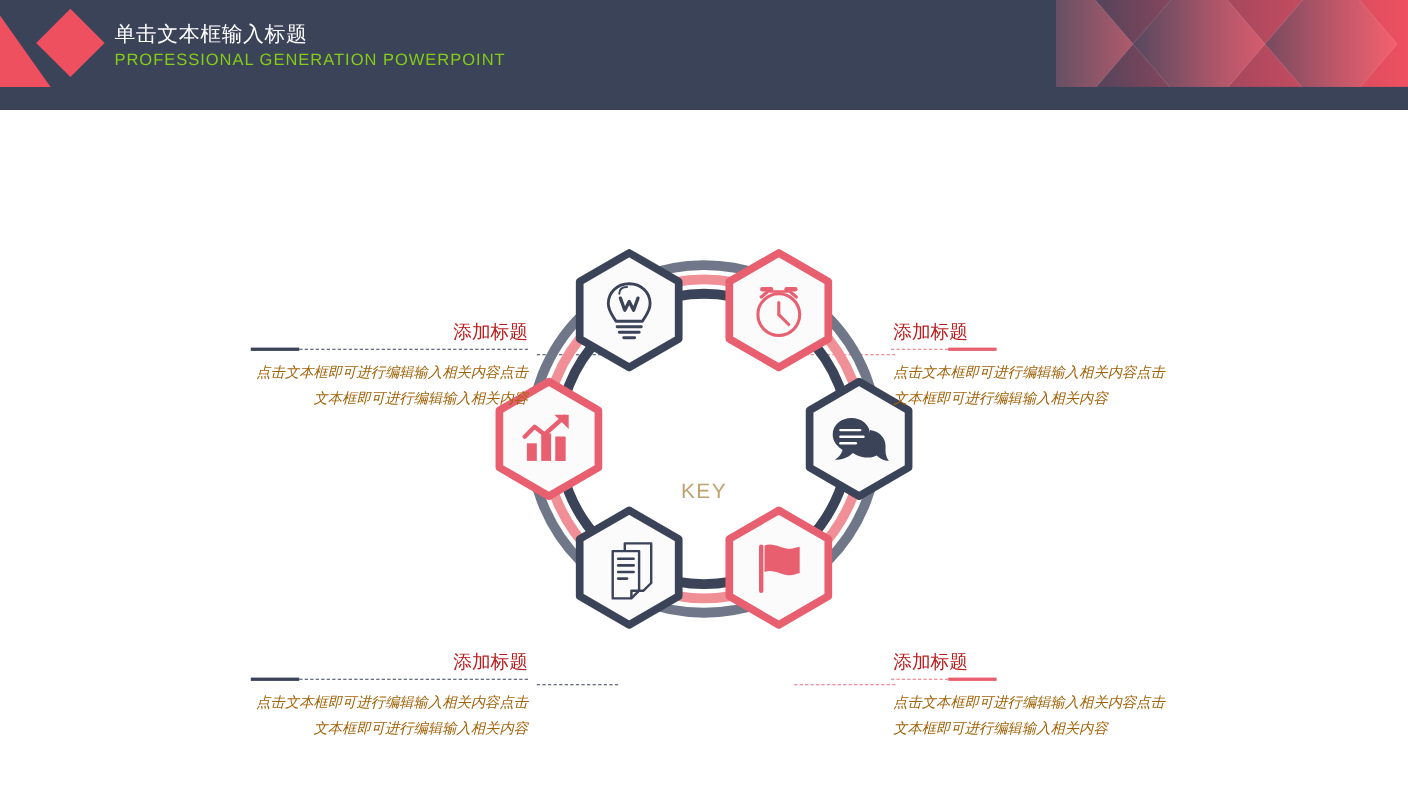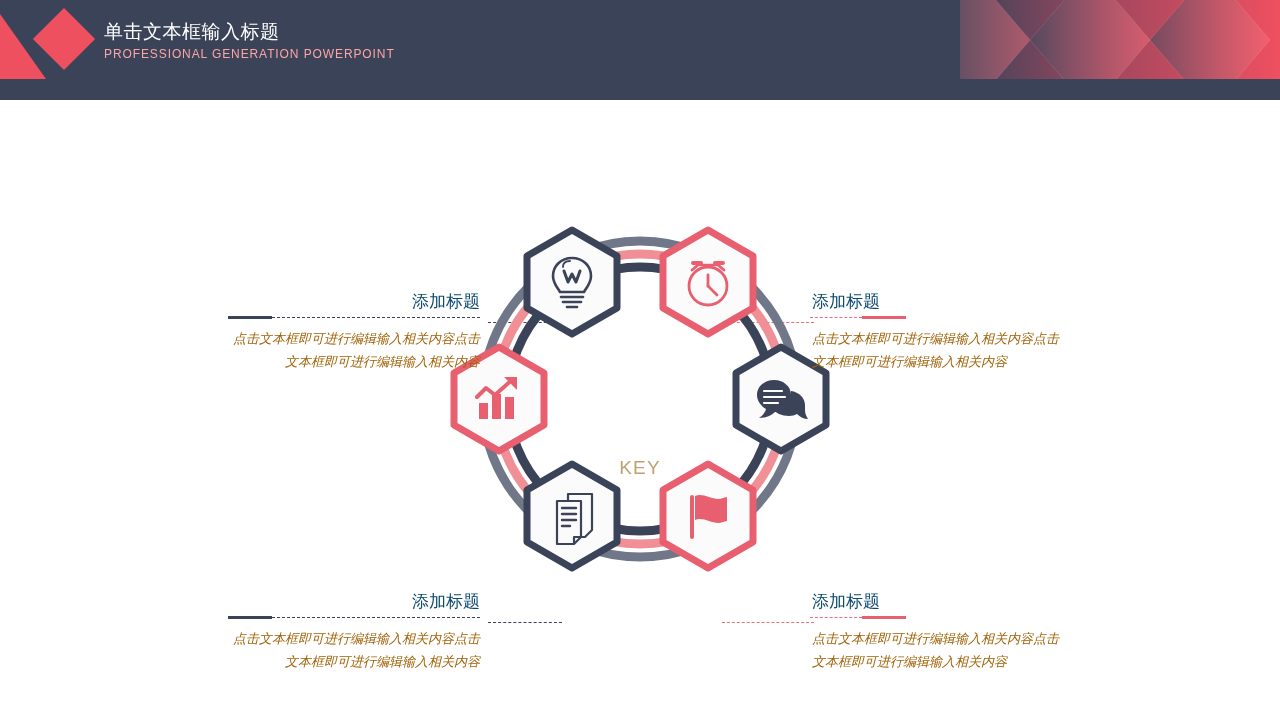--- a/index.html
+++ b/index.html
@@ -51,22 +51,22 @@
     top: 20px;
   }
   .header-title-cn {
     color: #ffffff;
     font-size: 19px;
     line-height: 23px;
     letter-spacing: 0.5px;
     white-space: nowrap;
   }
   .header-title-en {
-    color: #fca5a5;
-    font-size: 12px;
+    color: #84cc16;
+    font-size: 15px;
     line-height: 19px;
     letter-spacing: 0.9px;
     white-space: nowrap;
     margin-top: 2px;
   }
 
   
   .stage {
     position: absolute;
     left: 0; top: 79px;
@@ -79,39 +79,39 @@
     top: 120px;
     width: 400px;
     height: 400px;
   }
   .diagram svg { display: block; }
 
   
   .center-label {
     position: absolute;
     left: 560px;
-    top: 375px;
+    top: 355px;
     width: 160px;
     text-align: center;
     color: #bfa270;
     font-size: 19px;
     line-height: 27px;
     letter-spacing: 1.2px;
     font-weight: 500;
   }
 
   
   .txtblock {
     position: absolute;
     width: 252px;
   }
   .txtblock .tb-title {
     font-size: 17px;
     line-height: 22px;
-    color: #0c4a6e;
+    color: #b91c1c;
     white-space: nowrap;
   }
   .txtblock .tb-rule {
     position: relative;
     height: 9px;
   }
   .txtblock .tb-body {
     font-size: 13px;
     line-height: 23px;
     color: #a16207;

